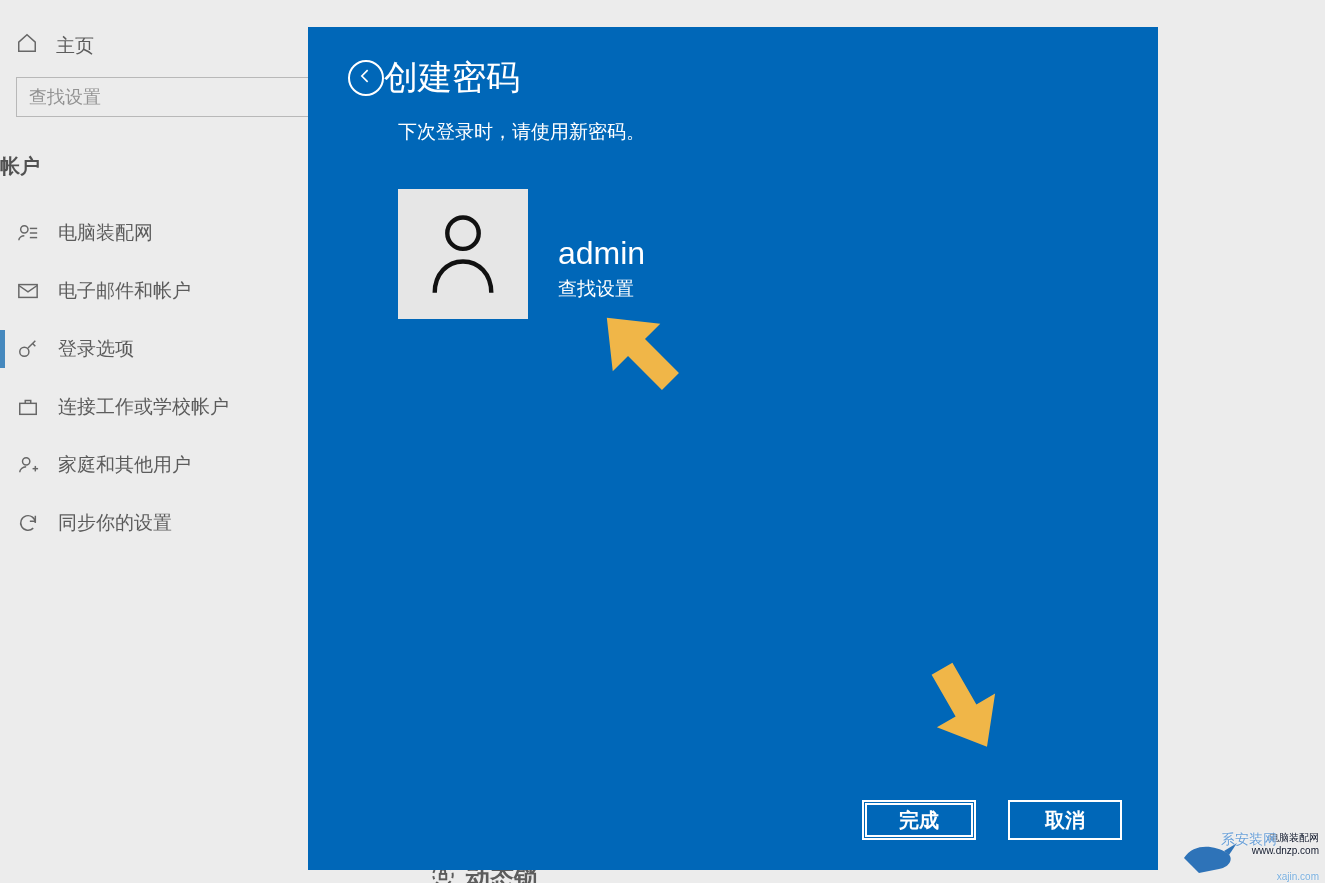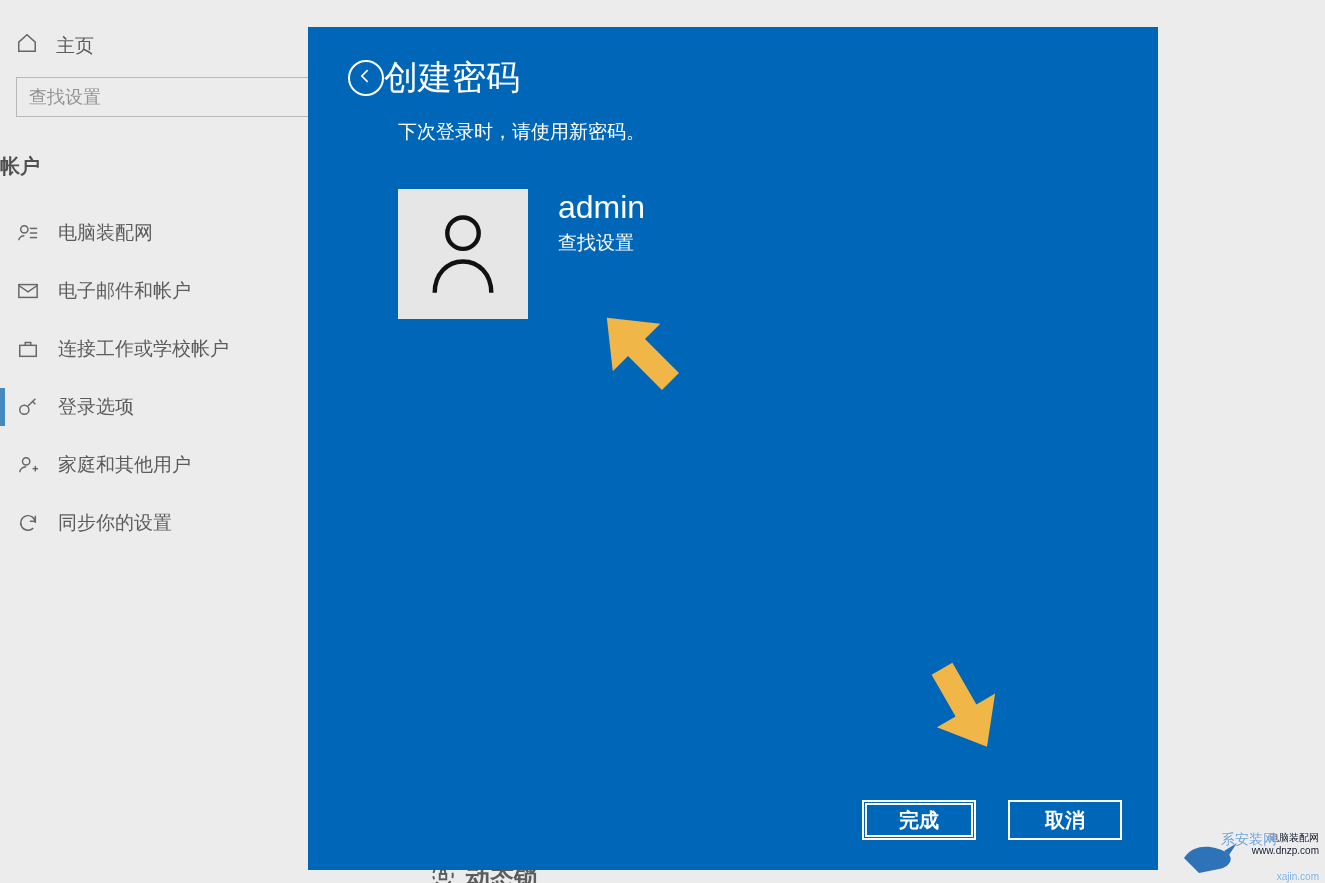--- a/index.html
+++ b/index.html
@@ -125,21 +125,21 @@
     gap: 30px;
     margin-top: 44px;
     margin-left: 50px;
   }
   .avatar-tile {
     width: 130px; height: 130px;
     background: #e6e6e6;
     display: flex; align-items: center; justify-content: center;
   }
   .avatar-tile svg { stroke: #111; }
-  .user-name { font-size: 32px; font-weight: 300; }
+  .user-name { font-size: 32px; font-weight: 300; margin-top: 46px; }
   .user-type { font-size: 19px; margin-top: 4px; }
 
   .dlg-footer {
     position: absolute;
     right: 36px;
     bottom: 30px;
     display: flex;
     gap: 32px;
     margin-left: 32px;
   }
@@ -216,38 +216,38 @@
   <div class="nav-item">
     <span class="icon">
       <svg width="22" height="22" viewBox="0 0 24 24" fill="none" stroke="#333" stroke-width="1.6">
         <rect x="2" y="5" width="20" height="14"></rect>
           <path d="M2 6l10 7 10-7"></path>
       </svg>
     </span>
     <span>电子邮件和帐户</span>
   </div>
 
+  <div class="nav-item active">
+    <span class="icon">
+      <svg width="22" height="22" viewBox="0 0 24 24" fill="none" stroke="#333" stroke-width="1.6">
+        <circle cx="8" cy="15" r="5"></circle>
+          <path d="M12 11l8-8M17 6l3 3"></path>
+      </svg>
+    </span>
+    <span>登录选项</span>
+  </div>
+
   <div class="nav-item">
     <span class="icon">
       <svg width="22" height="22" viewBox="0 0 24 24" fill="none" stroke="#333" stroke-width="1.6">
         <rect x="3" y="8" width="18" height="12"></rect>
           <path d="M9 8V5h6v3"></path>
       </svg>
     </span>
     <span>连接工作或学校帐户</span>
-  </div>
-
-  <div class="nav-item active">
-    <span class="icon">
-      <svg width="22" height="22" viewBox="0 0 24 24" fill="none" stroke="#333" stroke-width="1.6">
-        <circle cx="8" cy="15" r="5"></circle>
-          <path d="M12 11l8-8M17 6l3 3"></path>
-      </svg>
-    </span>
-    <span>登录选项</span>
   </div>
 
   <div class="nav-item">
     <span class="icon">
       <svg width="22" height="22" viewBox="0 0 24 24" fill="none" stroke="#333" stroke-width="1.6">
         <circle cx="10" cy="8" r="4"></circle>
           <path d="M3 20c0-3 3-6 7-6"></path>
         <line x1="17" y1="16" x2="23" y2="16"></line>
           <line x1="20" y1="13" x2="20" y2="19"></line>
       </svg>

